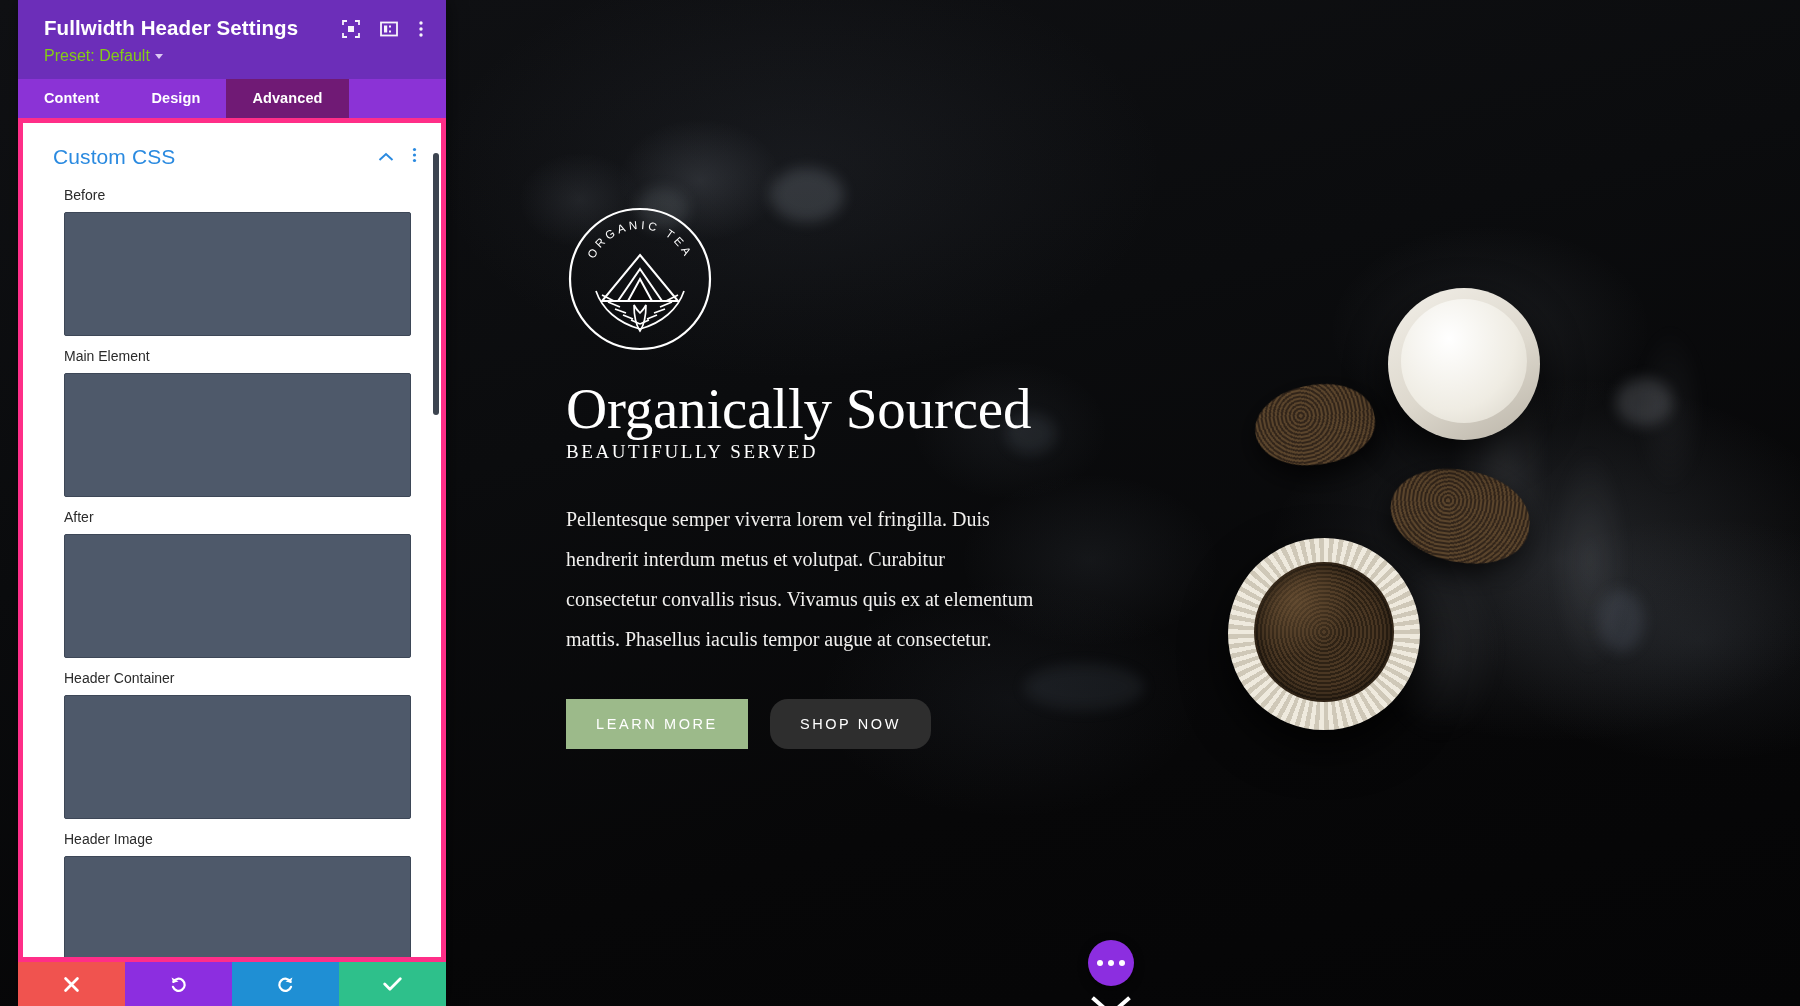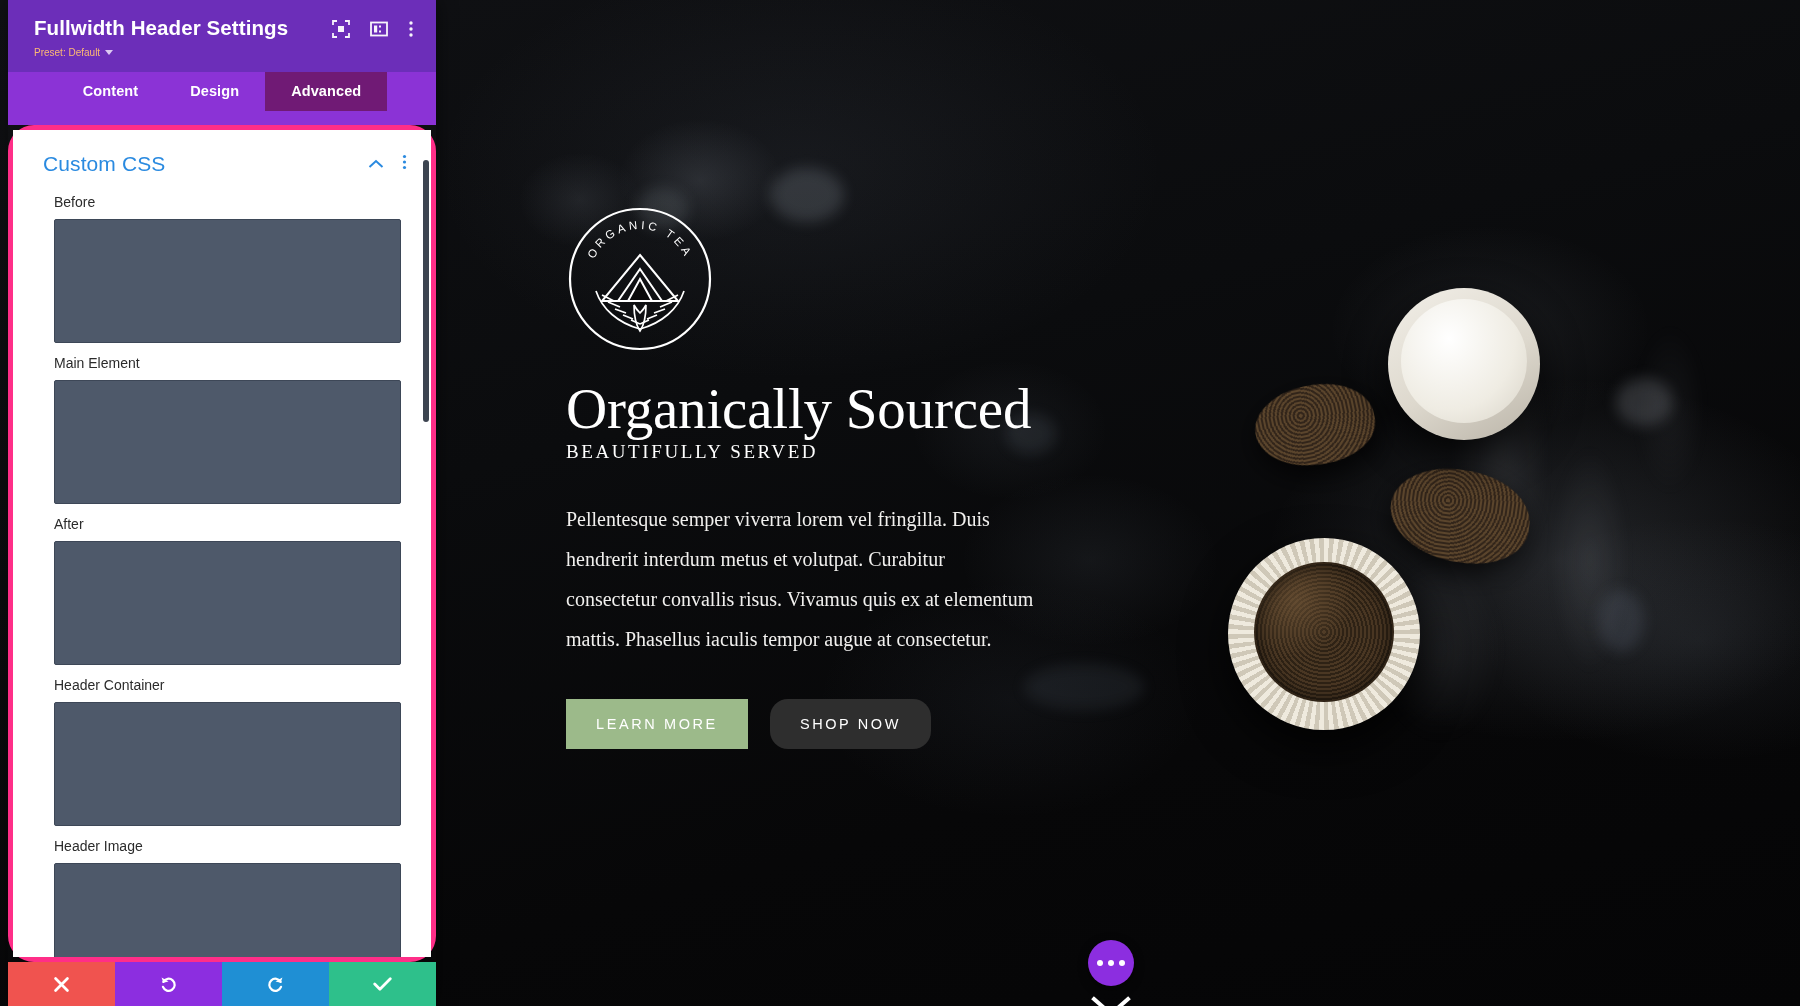--- a/index.html
+++ b/index.html
@@ -123,51 +123,51 @@
     cursor:pointer; box-shadow:0 3px 10px rgba(0,0,0,.5);
   }
   #fab span { width:6px; height:6px; border-radius:50%; background:#fff; display:block; }
   #scroll-chevron {
     position:absolute; left:1090px; top:994px; width:42px; height:26px;
     cursor:pointer;
   }
 
   
   #panel {
-    position:absolute; left:8px; top:0; width:428px; height:1006px;
+    position:absolute; left:18px; top:0; width:428px; height:1006px;
     display:flex; flex-direction:column;
     box-shadow:2px 0 18px rgba(0,0,0,.45);
   }
   #panel-head { background:#6c2eb9; padding:16px 22px 14px 26px; position:relative; }
   #panel-head-row { display:flex; align-items:flex-start; }
   #panel-title {
     color:#fff; font-size:20.5px; font-weight:700; letter-spacing:.1px; flex:1;
   }
   #panel-head-icons { display:flex; align-items:center; gap:20px; padding-top:4px; }
   .hicon { cursor:pointer; opacity:.95; display:block; }
   #preset-row {
-    margin-top:5px; color:#fdba74; font-size:10px; cursor:pointer;
+    margin-top:5px; color:#84cc16; font-size:16px; cursor:pointer;
     display:flex; align-items:center; gap:5px;text-align:right;
   }
   .caret-dn {
     width:0;height:0;border-left:4px solid transparent;border-right:4px solid transparent;
     border-top:5px solid #dcc9f2; display:inline-block;
   }
 
-  #tabs { display:flex; background:#8b33d6; height:53px;justify-content:center; }
+  #tabs { display:flex; background:#8b33d6; height:39px; }
   .tab {
     flex:0 0 auto; padding:0 26px; height:39px; line-height:39px;
     color:#fff; font-size:14.5px; font-weight:700; cursor:pointer;
     letter-spacing:.1px;
   }
   .tab.active { background:#701a75; }
 
   
   #panel-body-wrap {
-    flex:1; position:relative; background:#ff2e88; padding:5px;border-radius:26px;
+    flex:1; position:relative; background:#ff2e88; padding:5px;
   }
   #panel-body {
     position:relative; width:100%; height:100%;
     background:#fff; overflow:hidden;
   }
   #panel-scroll { position:absolute; inset:0; padding:0 0 0 0; }
 
   #cc-header {
     display:flex; align-items:center; padding:22px 24px 6px 30px;
   }

